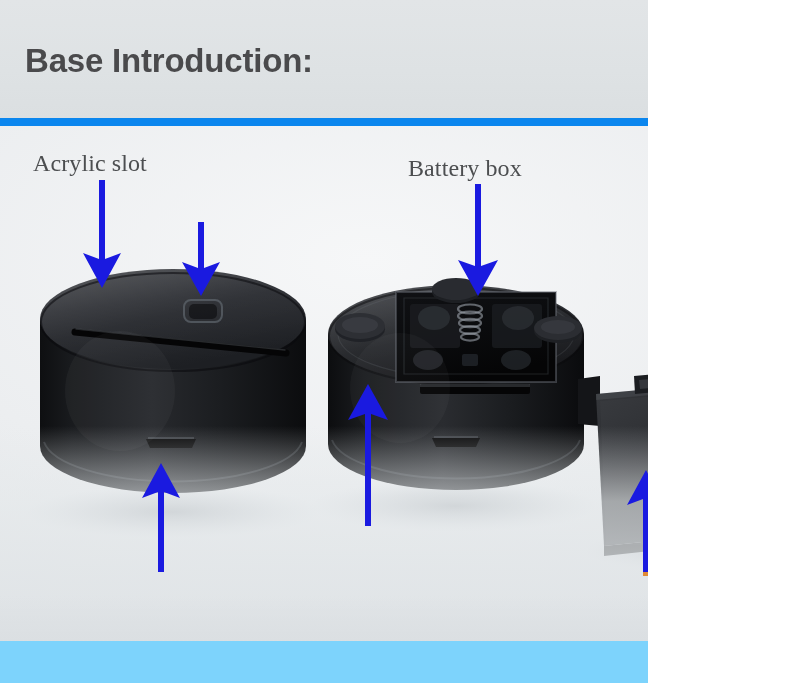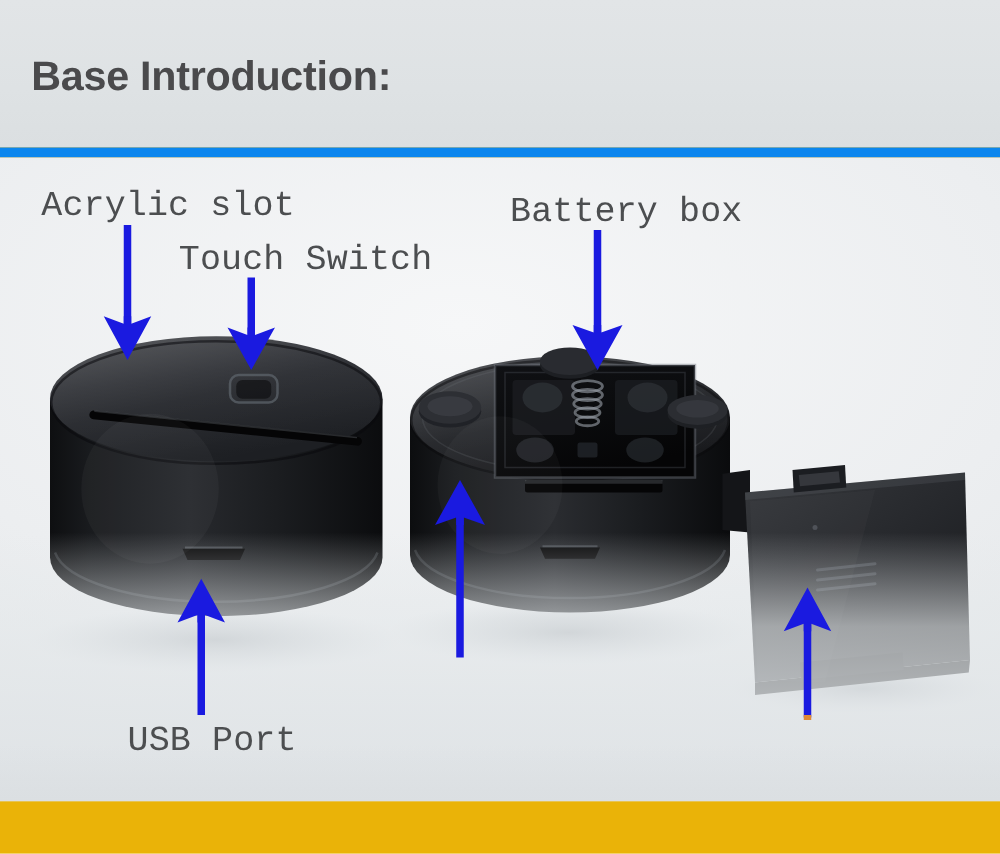--- a/index.html
+++ b/index.html
@@ -2,24 +2,24 @@
 <html><head>
 <meta charset="utf-8">
 <style>
   html, body {
     margin: 0;
     padding: 0;
     background: #ffffff;
   }
   #page {
     position: relative;
-    width: 800px;
+    width: 648px;
     height: 683px;
     overflow: hidden;
-    background: #eab308;
+    background: #7dd3fc;
     font-family: "Liberation Sans", sans-serif;
   }
 
   
   #header-band {
     position: absolute;
     left: 0; top: 0;
     width: 800px;
     height: 118px;
     background: linear-gradient(180deg, #e2e5e7 0%, #dee2e4 60%, #dbdfe1 100%);
@@ -84,22 +84,22 @@
     top: 470px;
     width: 800px;
     height: 45px;
     background: linear-gradient(180deg, rgba(222,226,229,0) 0%, rgba(219,223,226,1) 100%);
     pointer-events: none;
   }
 
   
   .callout {
     position: absolute;
-    font-family: Liberation Mono, monospace;
-    font-size: 28px;
+    font-family: Liberation Serif, serif;
+    font-size: 24px;
     font-weight: normal;
     color: #4c4e50;
     white-space: nowrap;
     letter-spacing: 0.1px;
     text-align: center;
   }
 
   
   #arrow-layer {
     position: absolute;
@@ -289,23 +289,21 @@
 
         <path d="M600,275 L700,266 L660,420 L606,418 Z" fill="rgba(255,255,255,0.022)"></path>
       </g>
     </svg>
 
     <div id="photo-floor"></div>
     <div id="photo-bottom-fade"></div>
   </div>
 
   <div class="callout" style="left:33px;  top:150px;">Acrylic slot</div>
-  <div class="callout" style="left:143px; top:193px;">Touch Switch</div>
   <div class="callout" style="left:408px; top:155px;">Battery box</div>
-  <div class="callout" style="left:102px; top:578px;">USB Port</div>
 
   <svg id="arrow-layer" viewBox="0 0 800 683" xmlns="http://www.w3.org/2000/svg">
 
     <g>
       <rect x="99" y="180" width="6" height="85" fill="#1a1ae0"></rect>
       <path d="M102,288 L83,253 L99,259 L99,253 L105,253 L105,259 L121,253 Z" fill="#1a1ae0"></path>
     </g>
 
     <g>
       <rect x="198" y="222" width="6" height="52" fill="#1a1ae0"></rect>

